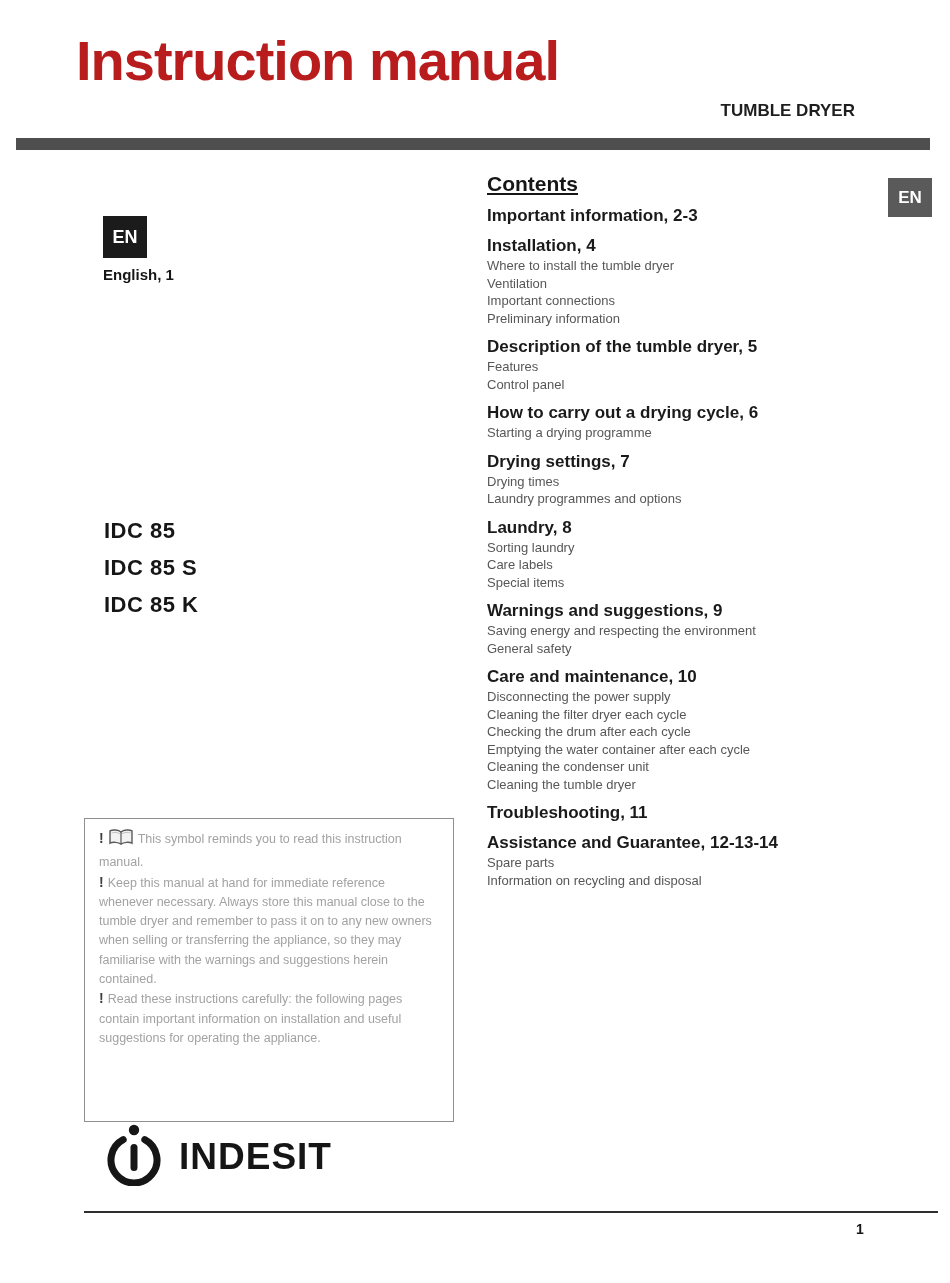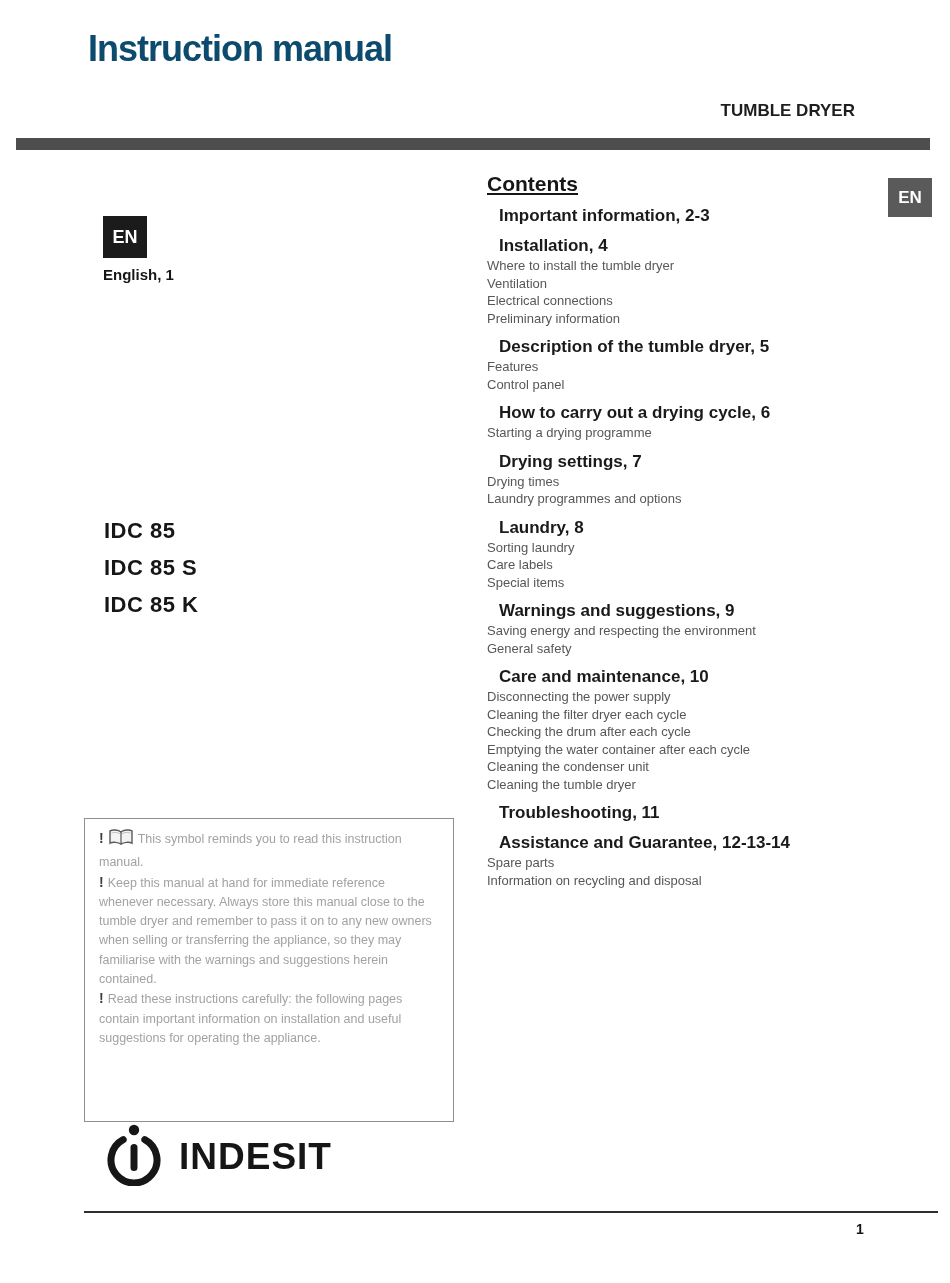--- a/index.html
+++ b/index.html
@@ -7,22 +7,22 @@
   .page{
     position:relative;
     width:950px;height:1283px;
     background:#ffffff;
     font-family:"Liberation Sans", sans-serif;
     color:#1a1a1a;
     overflow:hidden;
   }
   
   .doc-title{
-    position:absolute;left:88px;top:28px;
-    font-size:36px;font-weight:bold;letter-spacing:-1px;color:#0c4a6e;
+    position:absolute;left:76px;top:28px;
+    font-size:56px;font-weight:bold;letter-spacing:-1px;color:#b91c1c;
     white-space:nowrap;
   }
   .doc-subtitle{
     position:absolute;right:95px;top:101px;
     font-size:17px;font-weight:bold;color:#1e1e1e;letter-spacing:0px;
     white-space:nowrap;
   }
   .divider-bar{
     position:absolute;left:16px;top:138px;width:914px;height:12px;
     background:#4e4e4e;
@@ -68,21 +68,21 @@
   .book-icon-wrap{display:inline-block;vertical-align:-4px;padding-right:4px;}
   
   .toc{
     position:absolute;left:487px;top:172px;width:382px;
   }
   .toc-title{
     margin:0 0 7px 0;
     font-size:21px;font-weight:bold;color:#161616;line-height:24px;text-decoration:underline;
   }
   .toc-heading{
-    margin:10px 0 1px 12px;
+    margin:10px 0 1px 0;
     font-size:17px;font-weight:bold;color:#1a1a1a;line-height:20px;
     white-space:nowrap;
   }
   .toc-item{
     font-size:13px;line-height:17.5px;color:#575757;white-space:nowrap;
   }
   
   .brand{
     position:absolute;left:105px;top:1122px;
     display:flex;align-items:center;
@@ -140,21 +140,21 @@
   <div class="toc">
     <h2 class="toc-title">Contents</h2>
     <div id="toc-sections">
         <div class="toc-section">
           <h3 class="toc-heading">Important information, 2-3</h3>
         </div>
         <div class="toc-section">
           <h3 class="toc-heading">Installation, 4</h3>
           <div class="toc-item">Where to install the tumble dryer</div>
           <div class="toc-item">Ventilation</div>
-          <div class="toc-item">Electrical connections</div>
+          <div class="toc-item">Important connections</div>
           <div class="toc-item">Preliminary information</div>
         </div>
         <div class="toc-section">
           <h3 class="toc-heading">Description of the tumble dryer, 5</h3>
           <div class="toc-item">Features</div>
           <div class="toc-item">Control panel</div>
         </div>
         <div class="toc-section">
           <h3 class="toc-heading">How to carry out a drying cycle, 6</h3>
           <div class="toc-item">Starting a drying programme</div>

